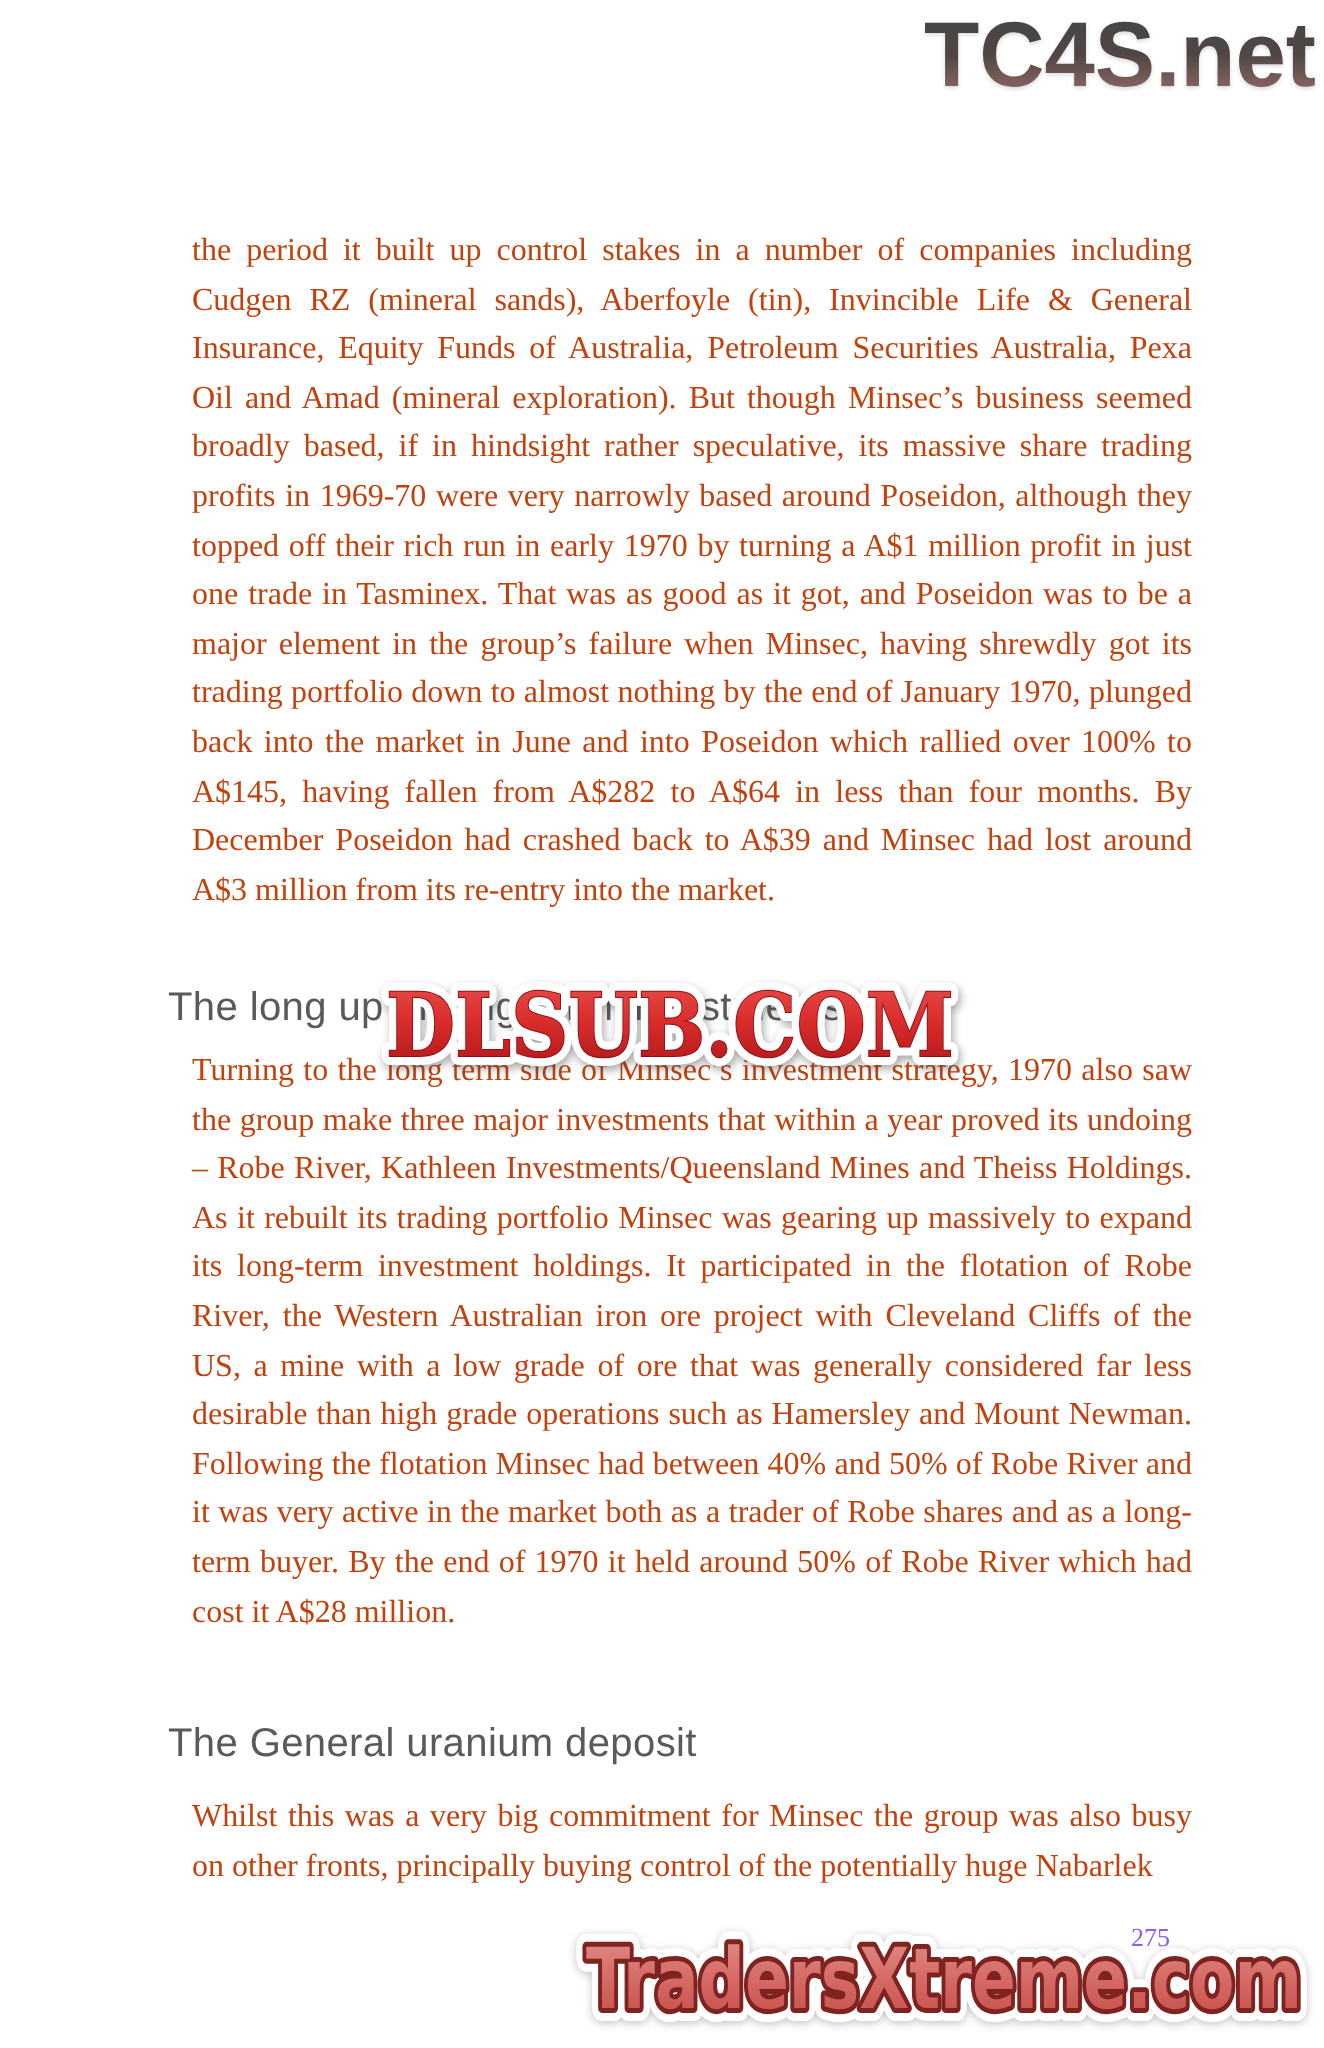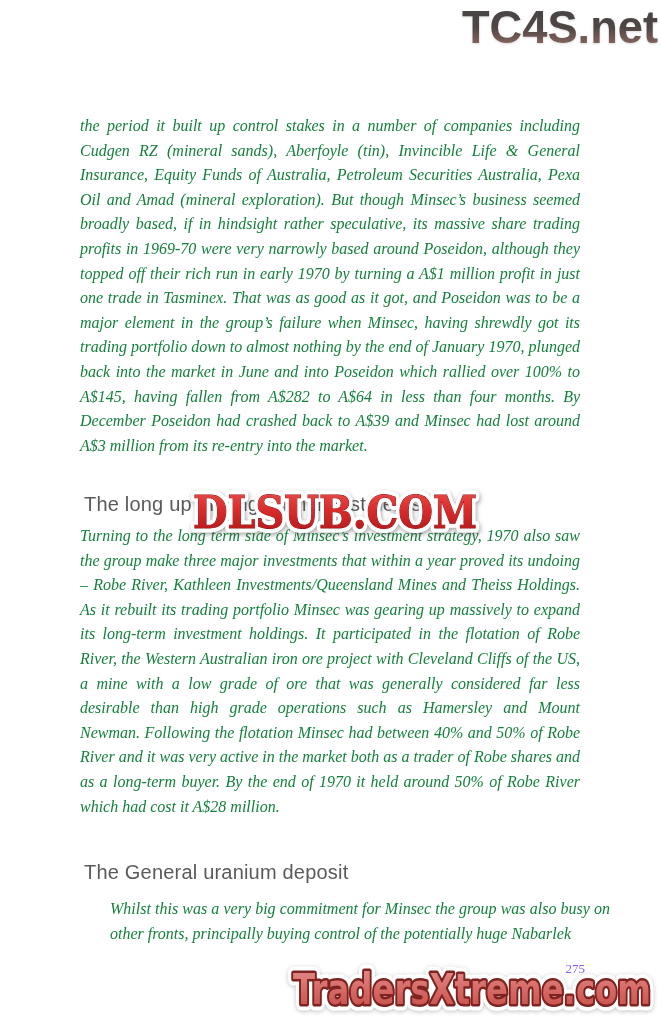--- a/index.html
+++ b/index.html
@@ -6,25 +6,24 @@
   body {
     width:662px; height:1024px;
     background:#ffffff;
     font-family:"Liberation Serif", serif;
     position:relative;
     overflow:hidden;
   }
   .page { position:absolute; inset:0; background:#ffffff;border-radius:23px; }
 
   .para {
-    position:absolute; left:80px; width:500px;
+    position:absolute; left:96px; width:500px;
     text-align:justify;
     font-size:16px; line-height:24.6px;
-    color:#15803d;
-    font-style:italic;
+    color:#c2410c;
   }
   .heading {
     position:absolute; left:84px; width:500px;
     font-family:"Liberation Sans", sans-serif;
     font-weight:400; font-size:20px;
     color:#595a5c; letter-spacing:0.2px;
   }
   .running-head {
     position:absolute; top:46px; left:84px; width:501px;
     text-align:right;
@@ -33,21 +32,21 @@
   .page-number {
     position:absolute; top:961px; left:84px; width:501px;
     text-align:right;
     font-size:13px; color:#8b5cf6;
   }
 
   #paragraph-1 { top:98px; }
   #heading-1   { top:476px; }
   #paragraph-2 { top:508px; }
   #heading-2   { top:844px; }
-  #paragraph-3 { top:881px;margin-left:30px; }
+  #paragraph-3 { top:881px; }
 
   .tc4s-logo {
     position:absolute; top:1px; right:1px;
     width:202px; height:50px;
     filter: drop-shadow(0 1px 1px rgba(0,0,0,0.15));
   }
   .dlsub-watermark {
     position:absolute; left:184px; top:480px;
     width:302px; height:62px;
     filter: drop-shadow(1px 2px 2px rgba(60,60,60,0.45));

